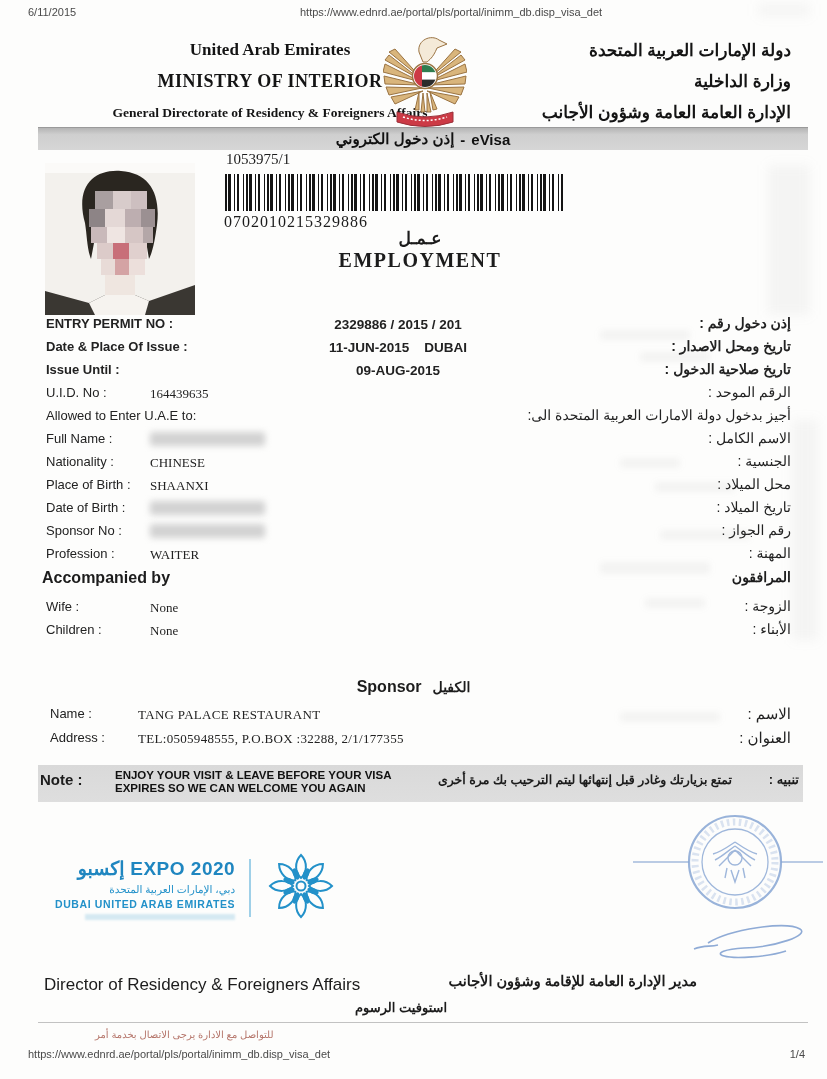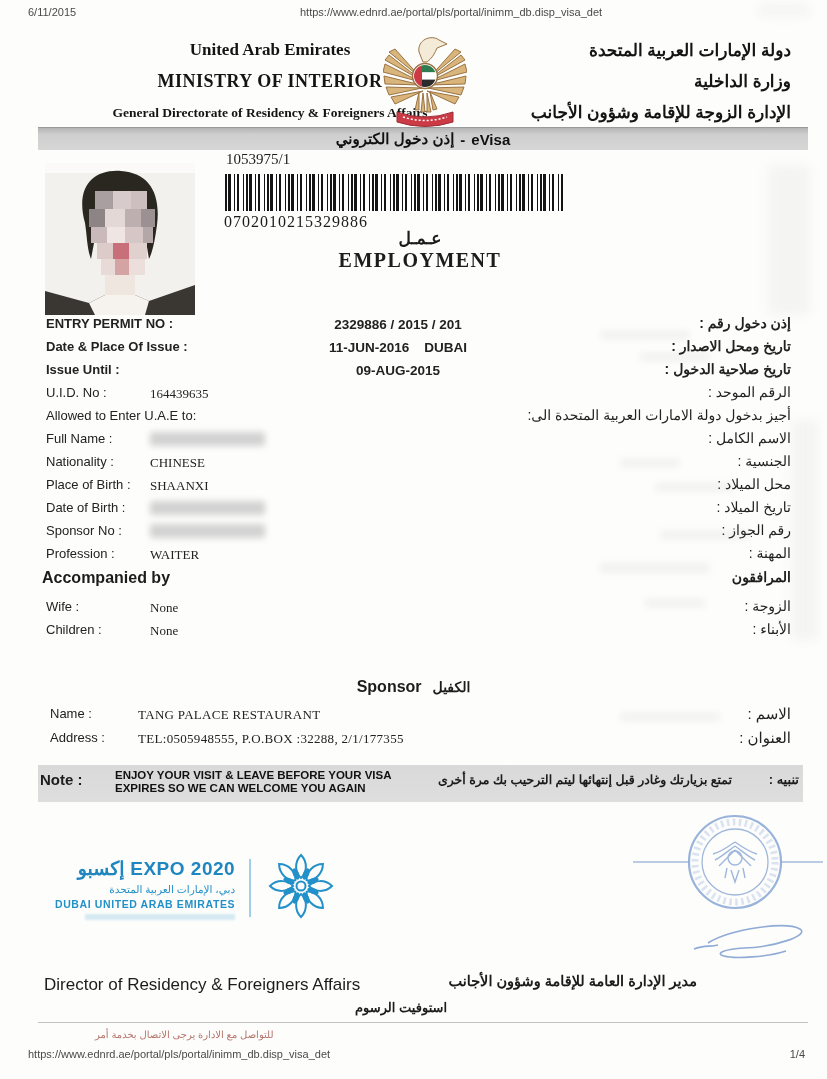--- a/index.html
+++ b/index.html
@@ -165,21 +165,21 @@
       </g>
 
       <path d="M14 80 Q42 90 70 80 L70 90 Q42 99 14 90 Z" fill="#cc3a45" stroke="#9a2f38" stroke-width="1"></path>
       <path d="M20 85 Q42 92 64 85" stroke="#ffffff" stroke-width="1.5" fill="none" stroke-dasharray="2 2"></path>
     </svg>
   </div>
 
   <div class="lh-ar">
     <div dir="rtl">دولة الإمارات العربية المتحدة</div>
     <div dir="rtl">وزارة الداخلية</div>
-    <div dir="rtl">الإدارة الزوجة للإقامة وشؤون الأجانب</div>
+    <div dir="rtl">الإدارة العامة العامة وشؤون الأجانب</div>
   </div>
 
   <div class="banner">
     <span dir="rtl">إذن دخول الكتروني</span>
     <span class="en">-</span>
     <span class="en">eVisa</span>
   </div>
 
   <div class="photo">
     <svg width="150" height="152" viewBox="0 0 150 152">
@@ -224,21 +224,21 @@
   <div class="fields-block">
     <div>
 
     <div class="field-row bold-row">
           <span class="lbl">ENTRY PERMIT NO :</span>
           <span class="val">2329886 / 2015 / 201</span>
           <span class="ar">إذن دخول رقم :</span>
         </div>
         <div class="field-row bold-row">
           <span class="lbl">Date &amp; Place Of Issue :</span>
-          <span class="val">11-JUN-2016    DUBAI</span>
+          <span class="val">11-JUN-2015    DUBAI</span>
           <span class="ar">تاريخ ومحل الاصدار :</span>
         </div>
         <div class="field-row bold-row">
           <span class="lbl">Issue Until :</span>
           <span class="val">09-AUG-2015</span>
           <span class="ar">تاريخ صلاحية الدخول :</span>
         </div>
         <div class="field-row">
           <span class="lbl">U.I.D. No :</span>
           <span class="val">164439635</span>

